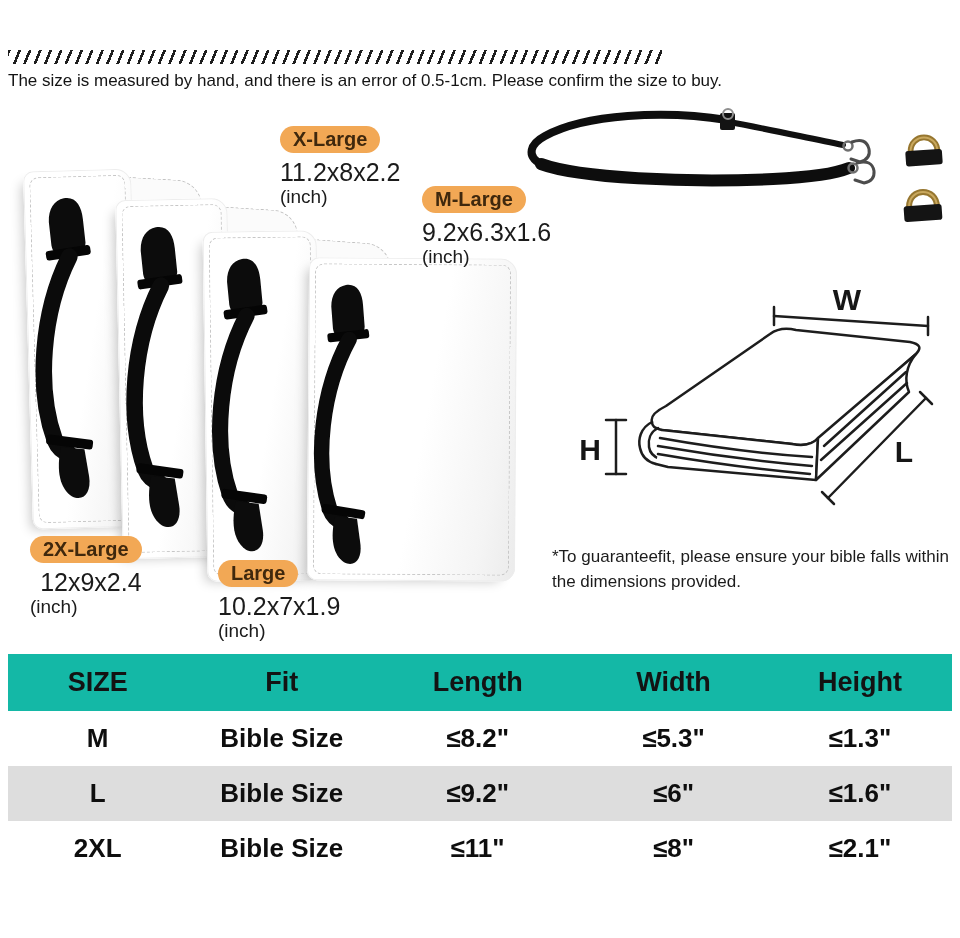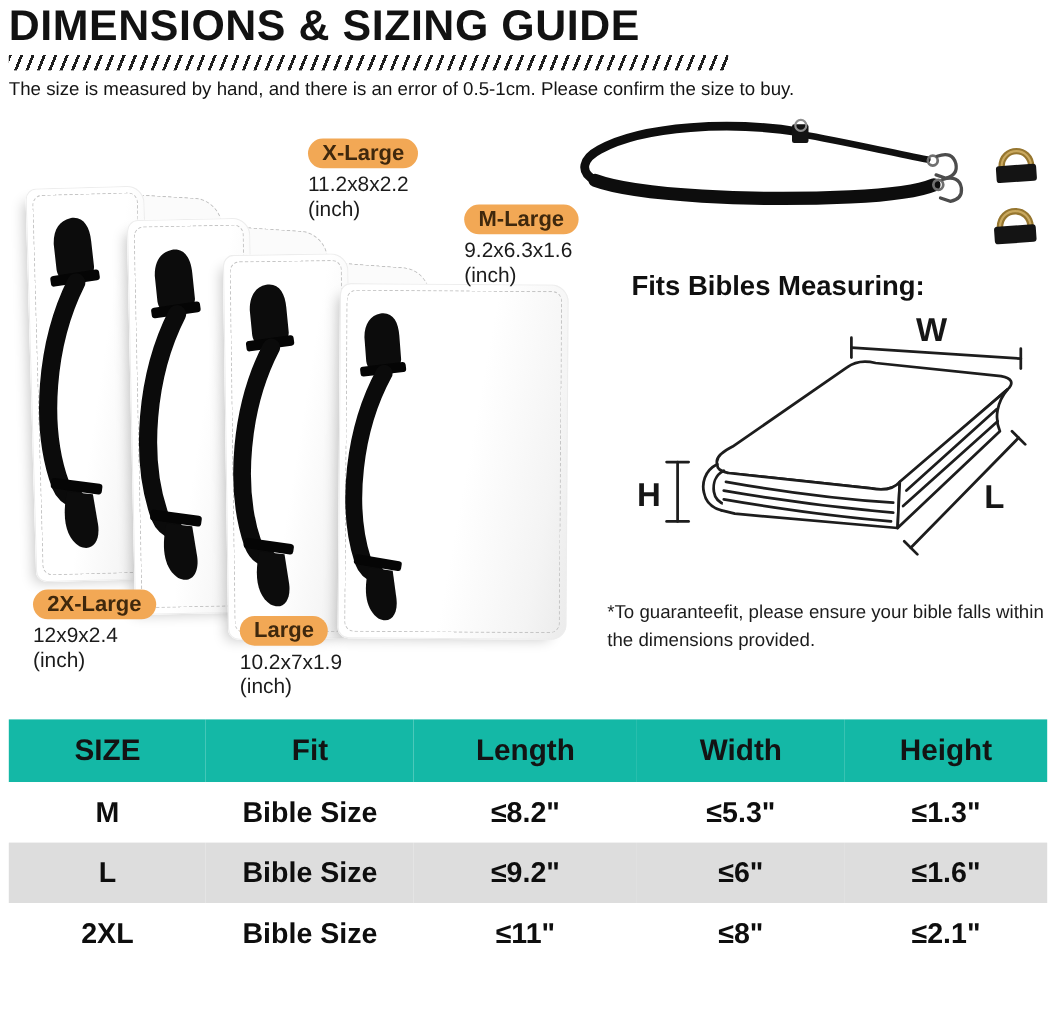--- a/index.html
+++ b/index.html
@@ -29,21 +29,21 @@
   #cover-x  { left:119px; top:199px; width:112px; height:359px; transform:rotate(-1.2deg); z-index:2; }
   #cover-l  { left:205px; top:231px; width:114px; height:350px; transform:rotate(-0.8deg); z-index:3; }
   #cover-m  { left:308px; top:258px; width:208px; height:323px; transform:rotate(0.4deg); z-index:4; }
   #cover-2x .flap { width:168px; } #cover-x .flap { width:172px; } #cover-l .flap { width:178px; }
   #cover-m .flap { width:196px; height:40px; transform:skewY(2deg); }
 
   
   .size-label { position:absolute; z-index:10; line-height:1.12; }
   .size-badge { display:inline-block; background:#F2A855; color:#3F280D; font-weight:700;
                 font-size:20px; padding:2px 13px 3px; border-radius:16px; }
-  .size-dims  { font-size:19px; color:#1b1b1b; margin-top:5px; }
+  .size-dims  { font-size:25px; color:#1b1b1b; margin-top:5px;text-align:right; }
   .size-unit  { font-size:19px; color:#1b1b1b; }
   #label-x  { left:280px; top:126px; }
   #label-m  { left:422px; top:186px; }
   #label-2x { left:30px;  top:536px; }
   #label-l  { left:218px; top:560px; }
 
   
   .strap-svg  { position:absolute; left:515px; top:106px; z-index:5; }
   .dring      { position:absolute; z-index:5; }
   #dring-1 { left:901px; top:122px; }
@@ -62,21 +62,20 @@
   .size-table tbody tr:nth-child(even) { background:#DDDDDD; }
   .size-table tbody tr:nth-child(odd)  { background:#ffffff; }
 
   svg text { font-family:"Liberation Sans","DejaVu Sans",sans-serif; }
 </style>
 </head>
 <body>
 
 <div id="page">
 
-  <div class="title">DIMENSIONS &amp; SIZING GUIDE</div>
   <div class="hatch"></div>
   <div class="subtitle">The size is measured by hand, and there is an error of 0.5-1cm. Please confirm the size to buy.</div>
 
   <div class="cover" id="cover-2x">
     <div class="flap"></div>
     <div class="slab"></div>
     <svg class="handle" width="80" height="312" viewBox="0 0 80 320">
       <path d="M40,6 C52,4 58,14 59,28 L61,52 C61,58 56,61 50,62 L36,64 C30,64 27,60 26,54 L24,30 C24,16 30,8 40,6 Z" fill="#0c0c0c"></path>
       <rect x="20" y="57" width="46" height="10" rx="3" fill="#050505" transform="rotate(-7 43 62)"></rect>
       <path d="M44,66 C14,122 6,200 24,254 C27,262 32,266 38,268" stroke="#0b0b0b" stroke-width="17" fill="none" stroke-linecap="round"></path>
@@ -158,21 +157,20 @@
     <path d="M9,31 C9,11 37,11 37,31" stroke="#96762F" stroke-width="6" fill="none"></path>
     <path d="M9,31 C9,11 37,11 37,31" stroke="#C9A85E" stroke-width="2" fill="none"></path>
     <rect x="4" y="29" width="38" height="16" rx="3" fill="#141414" transform="rotate(-4 23 37)"></rect>
   </svg>
   <svg class="dring" id="dring-2" width="48" height="56" viewBox="0 0 46 56">
     <path d="M9,31 C9,11 37,11 37,31" stroke="#96762F" stroke-width="6" fill="none"></path>
     <path d="M9,31 C9,11 37,11 37,31" stroke="#C9A85E" stroke-width="2" fill="none"></path>
     <rect x="4" y="29" width="38" height="16" rx="3" fill="#141414" transform="rotate(-4 23 37)"></rect>
   </svg>
 
-  <div class="measuring-heading">Fits Bibles Measuring:</div>
 
   <svg class="book-svg" width="400" height="245" viewBox="0 0 400 245">
     <g stroke="#1d1d1d" stroke-width="2.5" fill="none" stroke-linejoin="round" stroke-linecap="round">
 
       <path d="M208,36 L362,46"></path>
       <path d="M208,27 L208,45"></path>
         <path d="M362,37 L362,55"></path>
 
       <path d="M86,142 C84,136 92,130 100,126 L204,54 C212,48 222,48 230,50 L344,62 C354,64 356,68 350,74 L254,158 C246,165 236,166 226,164 L96,150 C88,148 86,146 86,142 Z" fill="#ffffff"></path>
 

